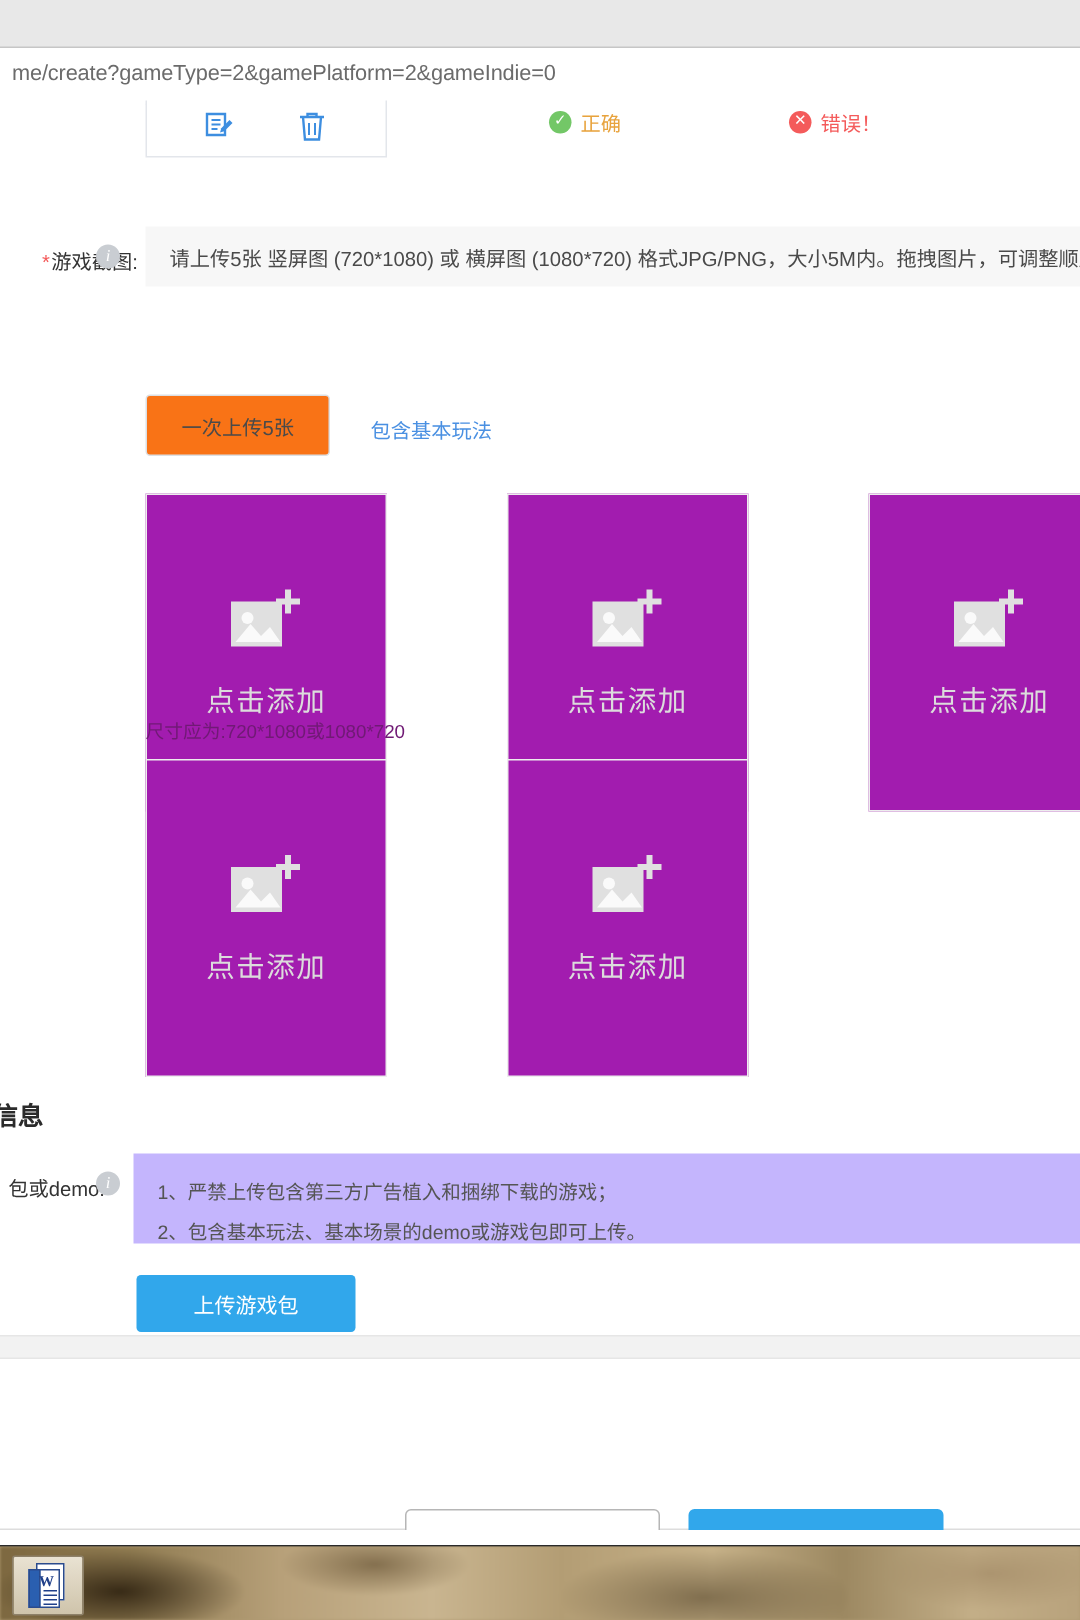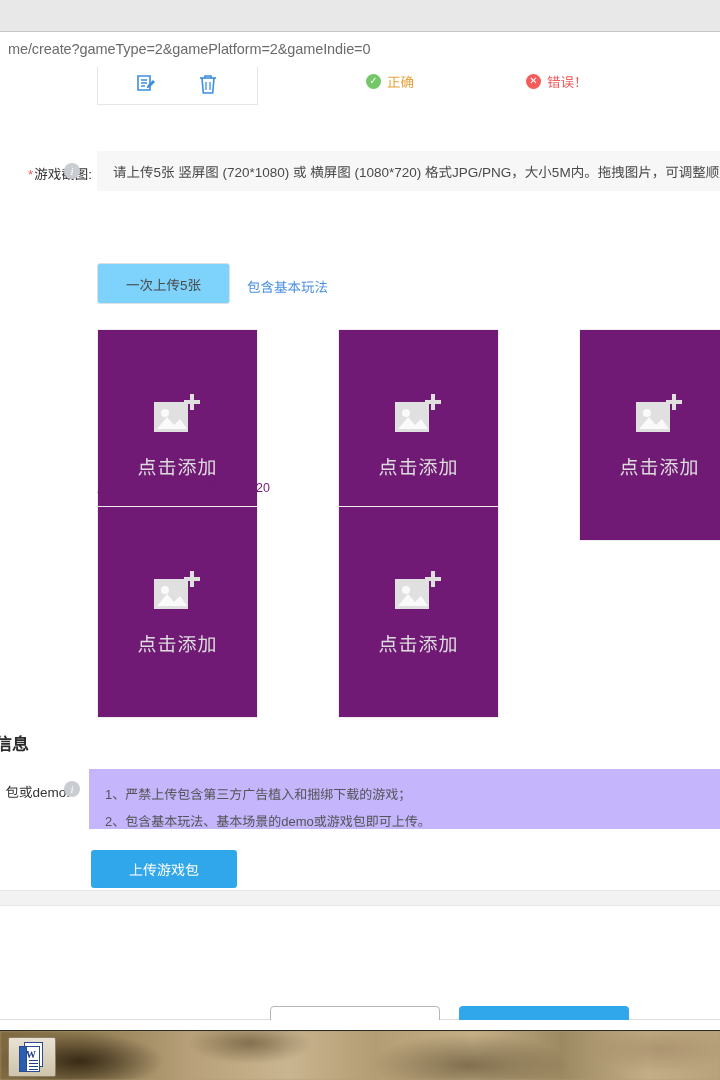--- a/index.html
+++ b/index.html
@@ -146,22 +146,22 @@
     padding-left: 16px;
     font-size: 13.5px;
     color: #4a4a4a;
     white-space: nowrap;
   }
 
   
   .upload-batch-btn {
     position: absolute;
     left: 97px; top: 196px;
-    width: 133px; height: 41px;
-    background: #7dd3fc;
+    width: 123px; height: 41px;
+    background: #f97316;
     border: 1px solid #dcdfe3;
     border-radius: 3px;
     font-size: 13.5px;
     color: #4a4a4a;
     cursor: pointer;
     font-family: inherit;
   }
   .sample-link {
     position: absolute;
     left: 247px; top: 209px;
@@ -169,21 +169,21 @@
     color: #4a90e2;
     text-decoration: none;
     cursor: pointer;
     white-space: nowrap;
   }
 
   
   .thumb {
     position: absolute;
     width: 161px; height: 212px;
-    background: #701a75;
+    background: #a21caf;
     border: 1px solid #ededed;
     cursor: pointer;
     display: flex;
     flex-direction: column;
     align-items: center;
     justify-content: center;
   }
   .thumb .ph-icon { margin-bottom: 8px; }
   .thumb .ph-text {
     font-size: 19px;

